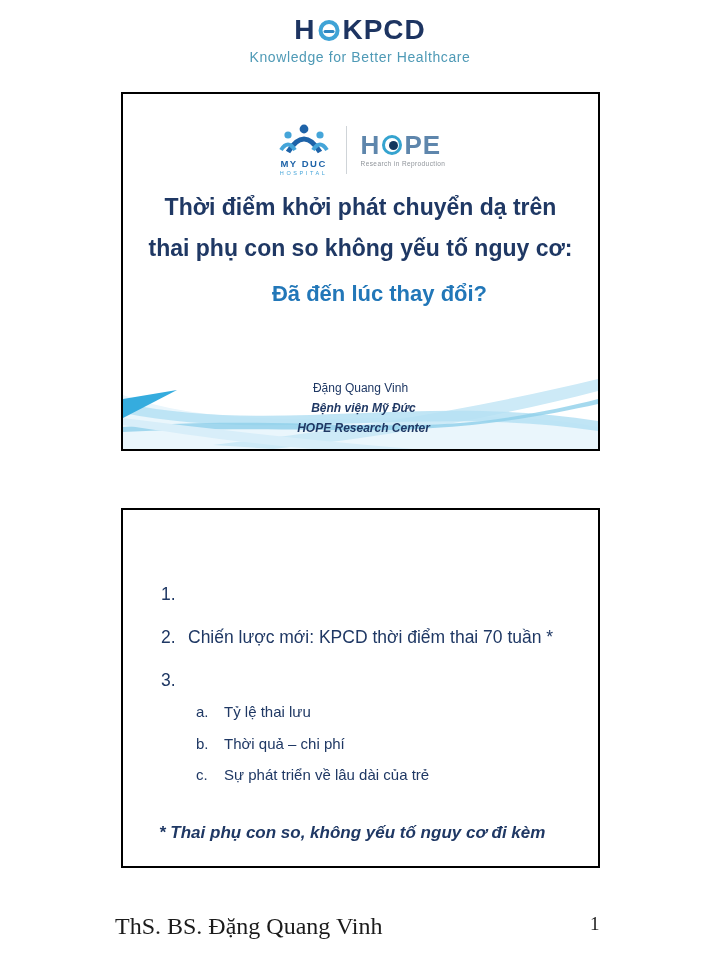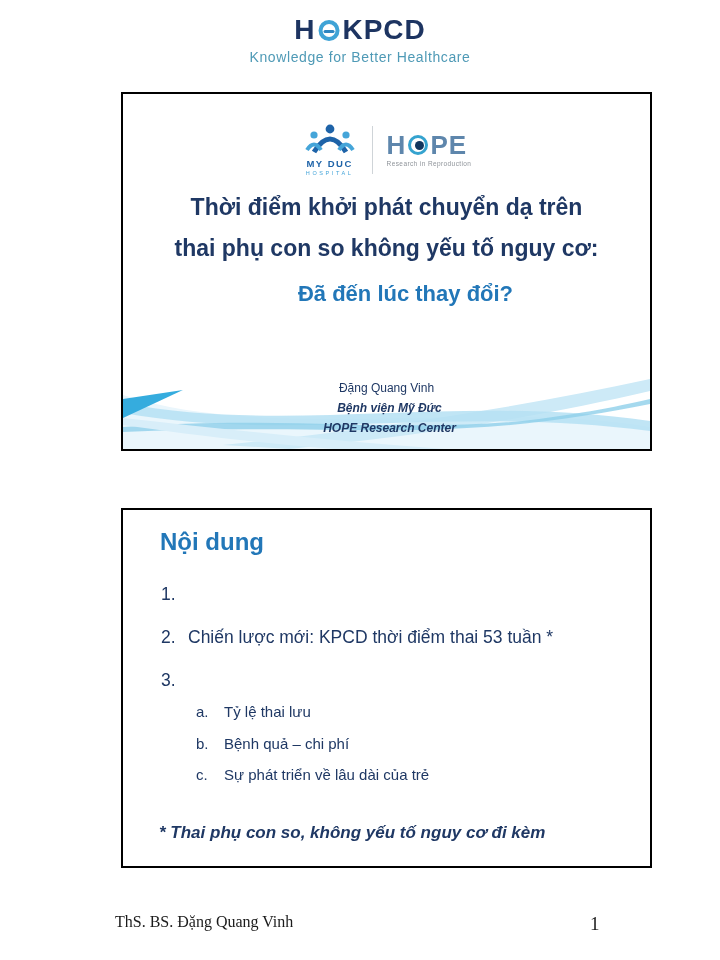--- a/index.html
+++ b/index.html
@@ -17,21 +17,21 @@
     display:inline-block; width:21px; height:21px; border:4px solid #3fa3d6;
     border-radius:50%; position:relative; background:#fff; margin:0 1px;
   }
   .hosrem-globe::after {
     content:""; position:absolute; left:1px; right:1px; top:6px; height:3px;
     background:#2e86c1; border-radius:2px;
   }
   .hosrem-tagline { font-size:14px; color:#4f9ab6; letter-spacing:0.6px; margin-top:5px; }
 
   
-  .slide { position:absolute; left:121px; width:531px; background:#fff; border:2px solid #000; }
+  .slide { position:absolute; left:121px; width:479px; background:#fff; border:2px solid #000; }
   .slide1 { top:92px;  height:359px; overflow:hidden; }
   .slide2 { top:508px; height:360px; overflow:hidden; }
 
   
   .s1-logos { position:absolute; top:30px; left:0; width:100%; display:flex; align-items:center; justify-content:center; gap:14px; }
   .myduc { text-align:center; line-height:1; }
   .myduc-line1 { font-size:9.5px; font-weight:700; color:#1e63a8; letter-spacing:1.5px; margin-top:2px; }
   .myduc-line2 { font-size:5.5px; color:#45a5d9; letter-spacing:2.6px; margin-top:2px; }
   .logo-divider { width:1px; height:48px; background:#cfd4d8; }
   .hope { text-align:left; line-height:1; }
@@ -68,21 +68,21 @@
   .s2-item-2 { top:117px; }
   .s2-item-3 { top:160px; }
   .s2-sub { position:absolute; left:73px; display:flex; font-size:15px; color:#1f3864; }
   .s2-sub .num { width:28px; flex:none; }
   .s2-sub-a { top:193px; }
   .s2-sub-b { top:225px; }
   .s2-sub-c { top:256px; }
   .s2-footnote { position:absolute; left:36px; top:291px; font-size:17px; font-weight:700; font-style:italic; color:#1f3864;margin-top:22px; }
 
   
-  .footer-author { position:absolute; left:115px; top:913px; font-family:"Liberation Serif", serif; font-size:16px; color:#1b1b1b; }
+  .footer-author { position:absolute; left:115px; top:913px; font-family:"Liberation Serif", serif; font-size:24px; color:#1b1b1b; }
   .footer-pagenum { position:absolute; left:590px; top:913px; font-family:"Liberation Serif", serif; font-size:19px; color:#1b1b1b; }
 </style>
 </head>
 <body>
 
 <div class="page">
 
   <div class="hosrem">
     <div class="hosrem-row">
       <span class="hosrem-word">H</span>
@@ -132,40 +132,39 @@
       <path d="M0,24 C130,72 330,28 475,56 L475,78 L0,78 Z" fill="#eaf6fc"></path>
       <path d="M475,8 C360,36 230,58 90,74 L150,78 C290,62 390,42 475,20 Z" fill="#cdeaf7"></path>
       <path d="M0,32 C150,64 300,22 475,50 L475,60 C300,34 150,72 0,42 Z" fill="#b5e0f3" opacity="0.85"></path>
       <path d="M0,56 C140,44 250,62 360,50 C400,45 445,36 475,28 L475,33 C430,43 370,54 310,57 C230,63 120,54 0,61 Z" fill="#8fd0ea" opacity="0.8"></path>
       <path d="M0,28 L54,19 L0,47 Z" fill="#35acde"></path>
       <path d="M0,47 C90,58 190,70 290,78 L190,78 C120,72 50,62 0,54 Z" fill="#d8eef9"></path>
     </svg>
   </div>
 
   <div class="slide slide2">
-    <div class="s2-heading">Nội dung</div>
 
     <div class="s2-item s2-item-1">
       <span class="num">1.</span>
     </div>
     <div class="s2-item s2-item-2">
       <span class="num">2.</span>
-      <span>Chiến lược mới: KPCD thời điểm thai 53 tuần *</span>
+      <span>Chiến lược mới: KPCD thời điểm thai 70 tuần *</span>
     </div>
     <div class="s2-item s2-item-3">
       <span class="num">3.</span>
     </div>
 
     <div class="s2-sub s2-sub-a">
       <span class="num">a.</span>
       <span>Tỷ lệ thai lưu</span>
     </div>
     <div class="s2-sub s2-sub-b">
       <span class="num">b.</span>
-      <span>Bệnh quả – chi phí</span>
+      <span>Thời quả – chi phí</span>
     </div>
     <div class="s2-sub s2-sub-c">
       <span class="num">c.</span>
       <span>Sự phát triển về lâu dài của trẻ</span>
     </div>
 
     <div class="s2-footnote">* Thai phụ con so, không yếu tố nguy cơ đi kèm</div>
   </div>
 
   <div class="footer-author">ThS. BS. Đặng Quang Vinh</div>

